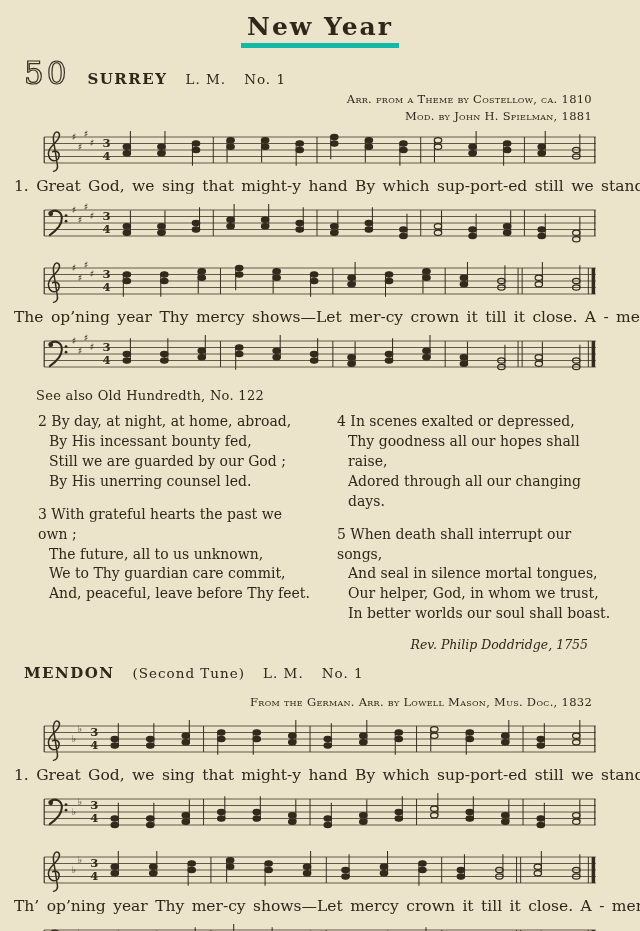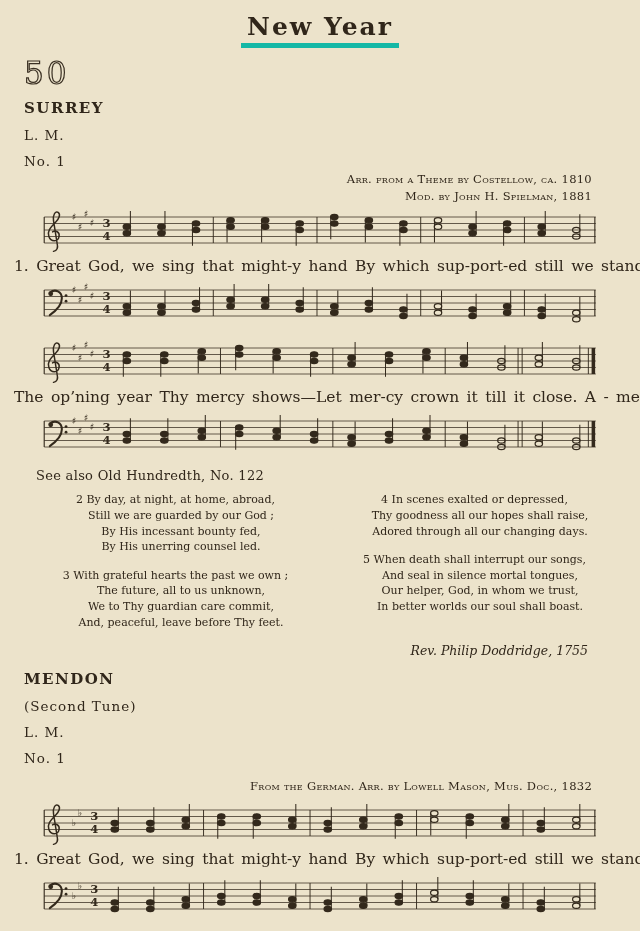--- a/index.html
+++ b/index.html
@@ -14,44 +14,43 @@
   .header-wrap { text-align: center; margin-bottom: 10px; }
   .page-title {
     display: inline-block;
     font-size: 25px;
     font-weight: bold;
     letter-spacing: 2px;
     border-bottom: 5px solid #14b8a6;
     padding: 0 6px 2px 6px;
   }
   .hymn-head {
-    display: flex; align-items: baseline; gap: 10px;
+    display: flex; align-items: baseline; gap: 18px;
     margin: 0 0 2px 10px;
-    flex-direction: column;
   }
   .hymn-no {
     font-size: 31px; line-height: 1; letter-spacing: 3px;
     color: #756a53;
   }
   @supports (-webkit-text-stroke: 1px black) {
     .hymn-no { -webkit-text-stroke: 1.2px #3a3023; color: transparent; }
   }
   .tune-title { font-size: 15px; font-weight: bold; letter-spacing: 1.5px; }
   .meter, .tune-no { font-size: 13.5px; letter-spacing: 1px; }
   .attr { text-align: right; padding-right: 34px; font-size: 11.5px; line-height: 1.45; font-variant: small-caps; letter-spacing: .3px; }
   .attr2 { margin-top: 12px; margin-bottom: 2px; }
   .system { padding: 0 6px; }
   .system svg { display: block; width: 100%; height: 52px; }
   .sysgap { height: 6px; }
   .lyric {
     font-size: 15.5px; text-align: center; word-spacing: 2.5px;
     white-space: nowrap; margin: 1px 0 2px 0;
   }
   .see-also { font-size: 13px; margin: 8px 0 9px 22px; letter-spacing: .3px; }
-  .verses { display: flex; gap: 24px; padding: 0 14px 0 24px; font-size: 11px; line-height: 1.42; text-align: center; }
+  .verses { display: flex; gap: 24px; padding: 0 14px 0 24px; font-size: 14px; line-height: 1.42; }
   .vcol { flex: 1; }
   .verse { margin-bottom: 13px; }
   .vl:not(:first-child) { padding-left: 11px; }
   .author { text-align: right; padding-right: 38px; font-style: italic; font-size: 12.5px; margin: 0 0 12px 0; }
   .hymn-head2 { }
 </style>
 </head>
 <body>
 
 <div class="page">
@@ -334,22 +333,22 @@
         <rect x="592.5" y="14" width="3.8" height="28" fill="#33291c"></rect>
       </svg>
     </div>
 
   <div class="see-also">See also Old Hundredth, No. 122</div>
 
   <div class="verses">
     <div class="vcol">
       <div class="verse">
         <div class="vl">2 By day, at night, at home, abroad,</div>
+        <div class="vl">By His incessant bounty fed,</div>
         <div class="vl">Still we are guarded by our God ;</div>
-        <div class="vl">By His incessant bounty fed,</div>
         <div class="vl">By His unerring counsel led.</div>
       </div>
       <div class="verse">
         <div class="vl">3 With grateful hearts the past we own ;</div>
         <div class="vl">The future, all to us unknown,</div>
         <div class="vl">We to Thy guardian care commit,</div>
         <div class="vl">And, peaceful, leave before Thy feet.</div>
       </div>
     </div>
     <div class="vcol">

